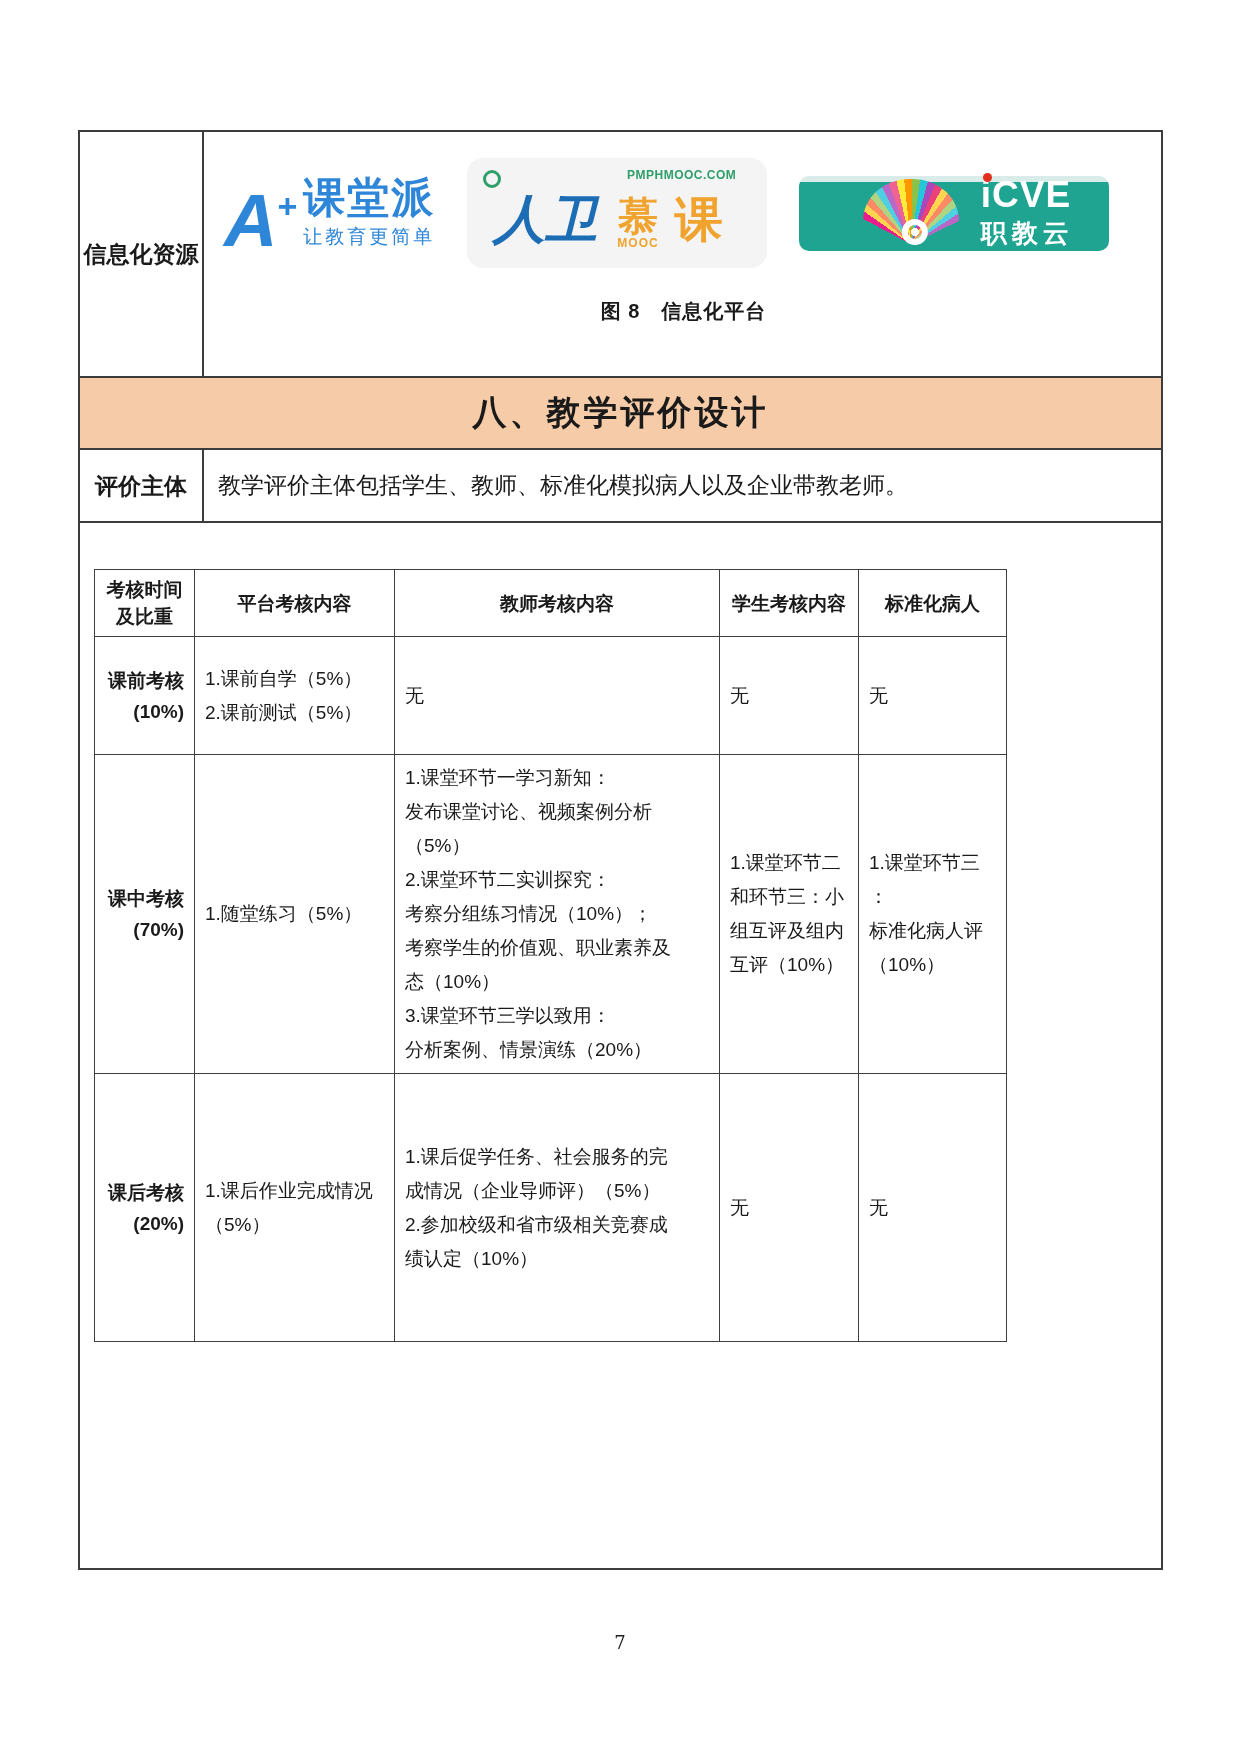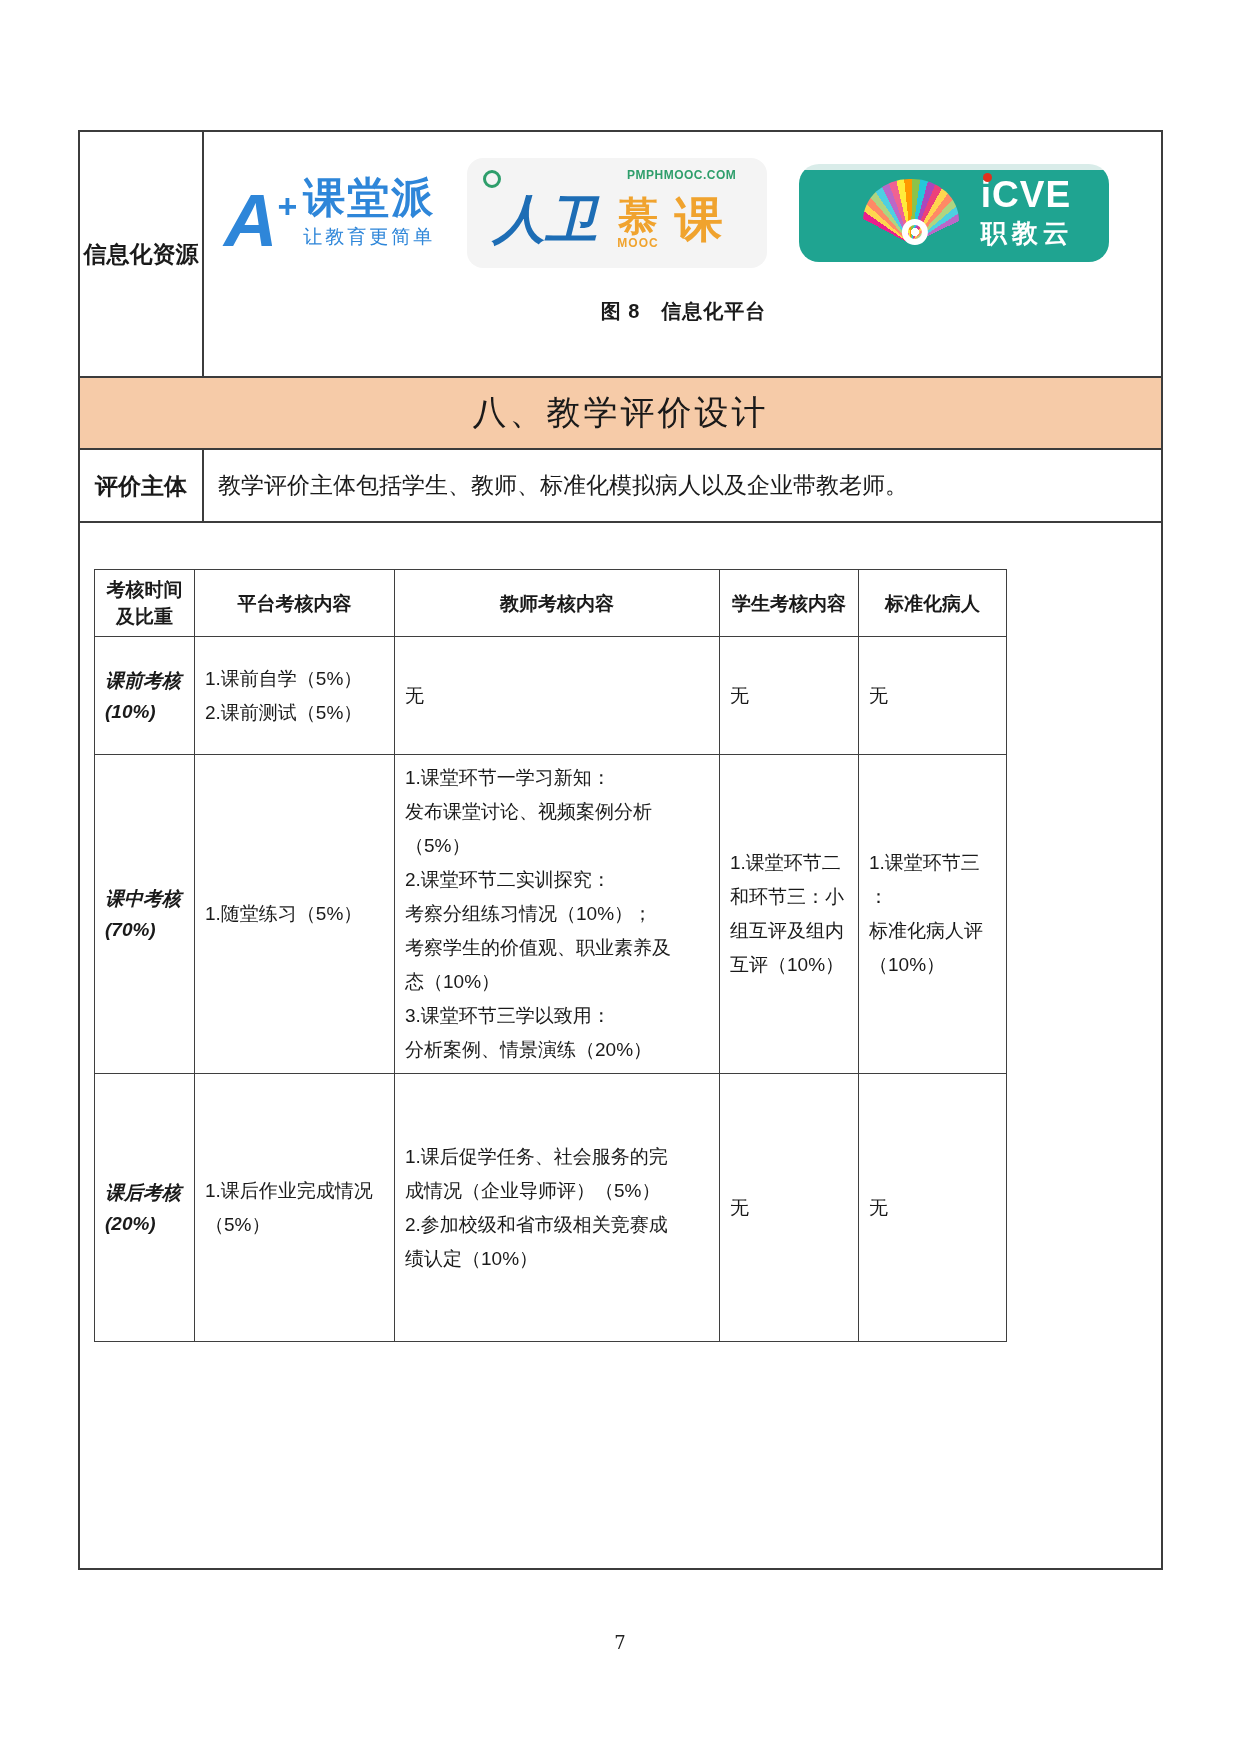--- a/index.html
+++ b/index.html
@@ -54,21 +54,21 @@
     color:#1d6db5; font-size:52px; font-weight:bold; font-style:italic;
     font-family:"DejaVu Serif","Liberation Serif",serif; line-height:62px;
   }
   .rw-mu-block { display:flex; flex-direction:column; align-items:center; margin-left:8px; margin-top:8px; }
   .rw-mu { color:#f0a32e; font-size:40px; font-weight:bold; line-height:40px; }
   .rw-mooc { color:#f0a32e; font-size:12px; font-weight:bold; letter-spacing:1px; }
   .rw-ke { color:#f0a32e; font-size:48px; font-weight:bold; margin-left:4px; margin-top:6px; line-height:52px; }
 
   
   .icve-card {
-    width:310px; height:98px; border-radius:20px; flex:0 0 auto;
+    width:310px; height:75px; border-radius:10px; flex:0 0 auto;
     background:linear-gradient(180deg,#d9ece9 0 6px,#1fa491 6px);
     display:flex; align-items:center; justify-content:center; gap:22px;padding-left:28px;
   }
   .icve-fan {
     position:relative; width:96px; height:68px; overflow:hidden;
     border-radius:48% 48% 46% 46% / 62% 62% 38% 38%;
     background:conic-gradient(from -62deg at 50% 96%,
       #e91e8c 0 7deg,#ffd54f 7deg 14deg,#ff8a65 14deg 21deg,#aed581 21deg 28deg,
       #4dd0e1 28deg 35deg,#ba68c8 35deg 42deg,#f06292 42deg 49deg,#ffeb3b 49deg 56deg,
       #ff9800 56deg 63deg,#8bc34a 63deg 70deg,#26c6da 70deg 77deg,#ab47bc 77deg 84deg,
@@ -86,21 +86,21 @@
   .icve-sub { font-size:26px; font-weight:bold; letter-spacing:5px; margin-top:2px; }
 
   .fig-caption {
     margin-top:30px; text-align:center; font-weight:bold; font-size:20px; letter-spacing:1px;
   }
 
   
   .banner {
     height:72px; background:#f6cba8; border-bottom:2px solid #3c3c3c;
     display:flex; align-items:center; justify-content:center;
-    font-size:34px; font-weight:normal; letter-spacing:3px;
+    font-size:34px; font-weight:bold; letter-spacing:3px;
   }
 
   
   .row-subject { height:73px; }
   .subject-content { display:flex; align-items:center; padding:16px 14px; font-size:23px; height:100%; }
 
   
   .row-content { height:1041px; border-bottom:none; }
   .content-body { padding:22px 14px 0 14px; }
   .paragraph {
@@ -113,21 +113,21 @@
     font-size:19px;
   }
   .assess th, .assess td {
     border:1.5px solid #3f3f3f; vertical-align:middle; padding:6px 10px;
   }
   .assess th { font-weight:bold; text-align:center; font-size:19px; line-height:27px; }
   .assess tr.hdr { height:66px; }
   .assess tr.rA { height:118px; }
   .assess tr.rB { height:305px; }
   .assess tr.rC { height:268px; }
-  td.period { text-align:left; font-weight:bold; line-height:31px;font-style:italic; }
+  td.period { text-align:right; font-weight:bold; line-height:31px; }
   td.body-cell { text-align:left; line-height:34px; white-space:pre-line; }
 
   
   .page-num {
     position:absolute; left:0; right:0; top:1632px; text-align:center;
     font-family:"DejaVu Serif","Liberation Serif",serif; font-size:18px; color:#222;
   }
 </style>
 </head>
 <body>

